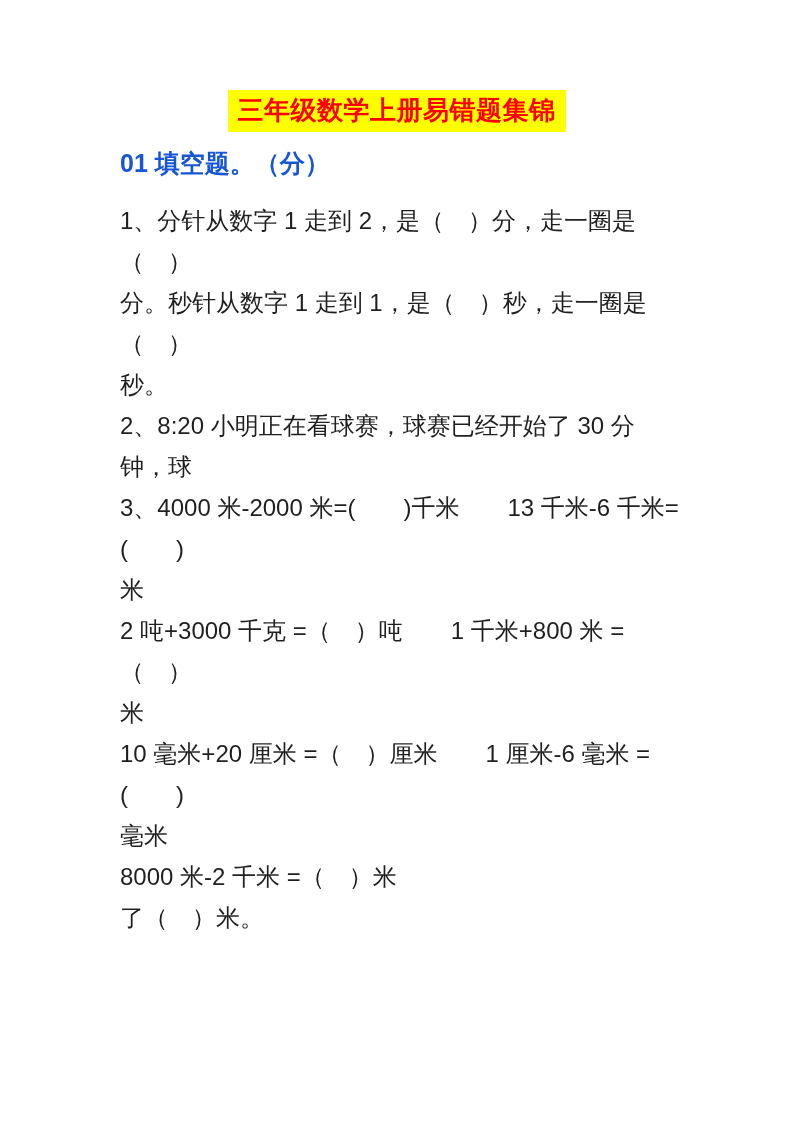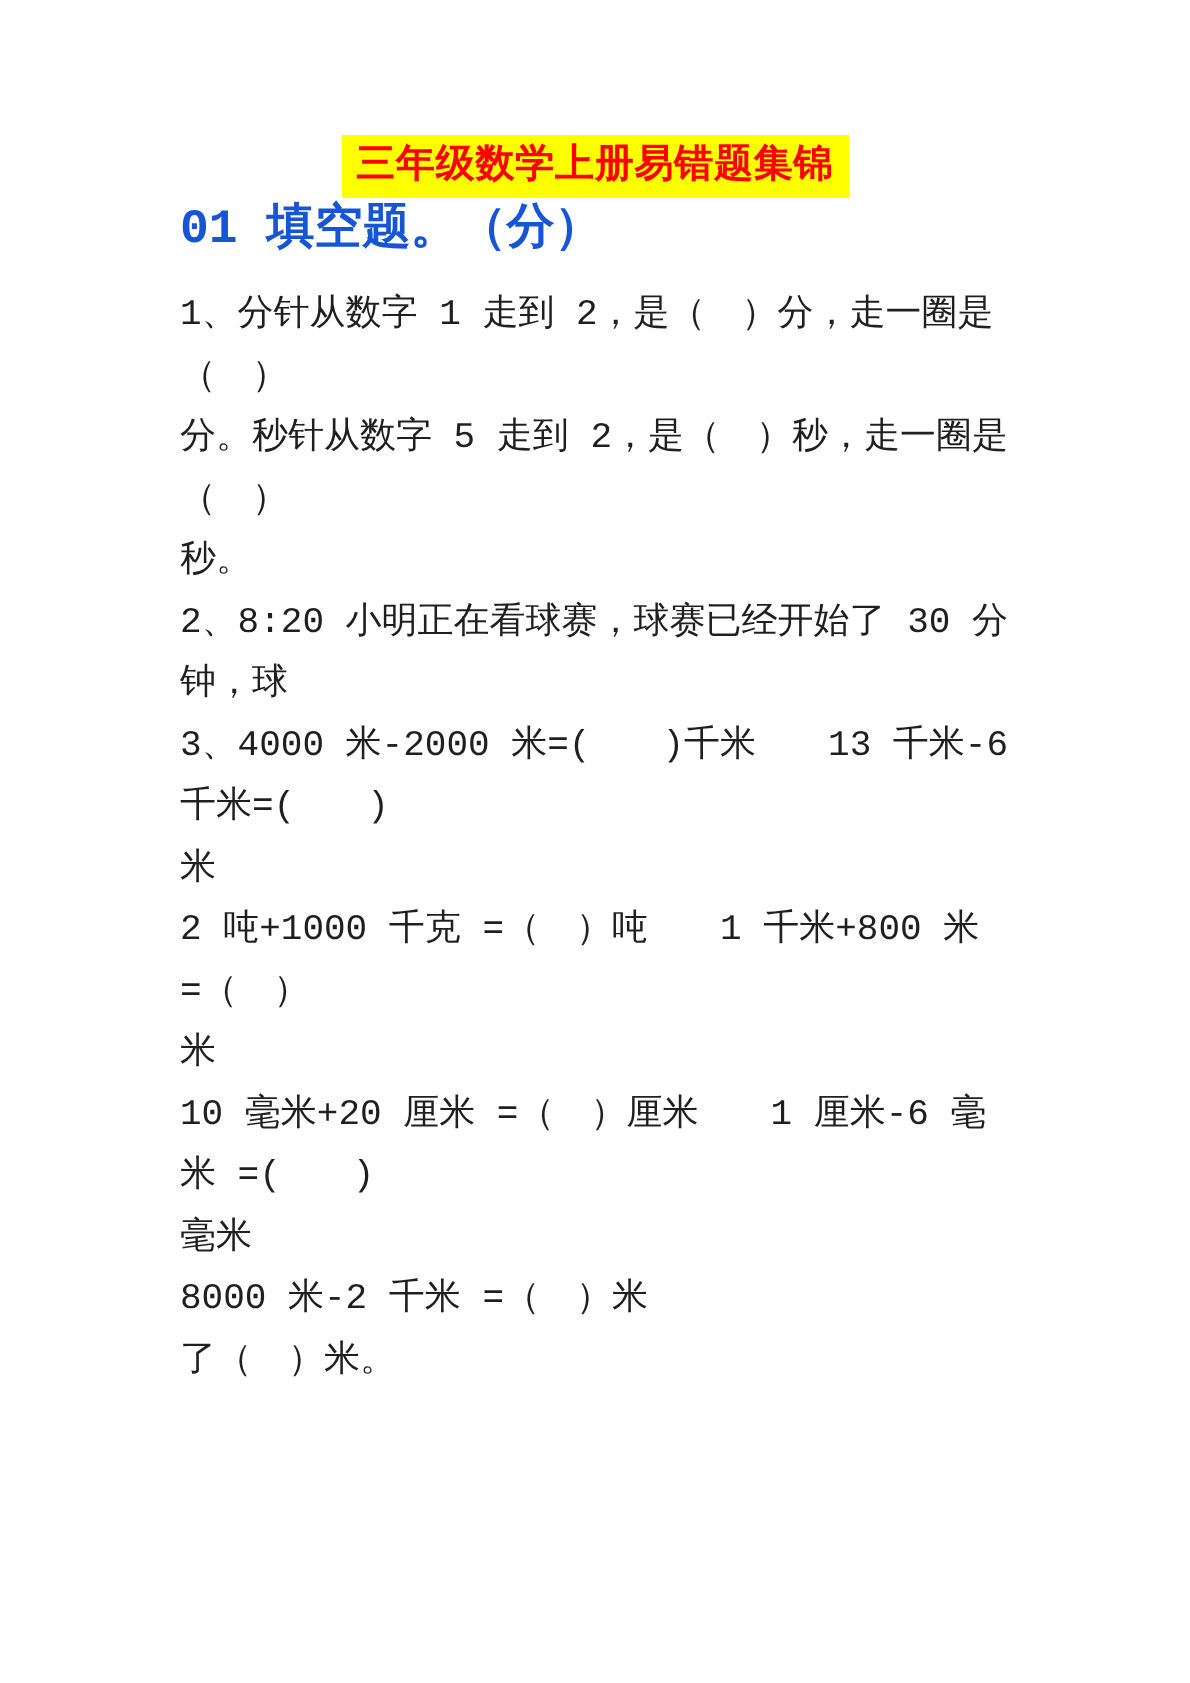--- a/index.html
+++ b/index.html
@@ -10,39 +10,39 @@
     --body_text:#1F1F1F;
   }
   html,body{margin:0;padding:0;}
   body{
     width:793px;height:1122px;
     background:var(--page_bg);
     font-family:"Liberation Sans","DejaVu Sans",sans-serif;
     color:var(--body_text);
     overflow:hidden;
   }
-  .page{width:793px;height:1050px;position:relative;box-sizing:border-box;font-family:Liberation Mono, monospace;}
+  .page{width:793px;height:1050px;position:relative;box-sizing:border-box;}
   .title-wrap{
     padding-top:90px;
     text-align:center;
   }
   .doc-title{
     display:inline-block;
     background:var(--title_highlight);
     color:var(--title_text);
     font-size:26px;
     font-weight:bold;
     line-height:1.25;
     padding:4px 10px 5px 10px;
     letter-spacing:0.5px;
   }
   .section-heading{
-    margin:6px 0 0 120px;
+    margin:16px 0 0 120px;
     color:var(--heading_text);
-    font-size:32px;
+    font-size:25px;
     font-weight:bold;
     line-height:30px;
   }
   .questions{
     margin:22px 112px 0 120px;
     font-size:24px;
     line-height:41px;
   }
   .question{margin:0;}
   .qline{display:block;white-space:pre-wrap;}
@@ -55,32 +55,32 @@
   <div class="title-wrap">
     <span class="doc-title">三年级数学上册易错题集锦</span>
   </div>
 
   <div class="section-heading">01 填空题。（分）</div>
 
   <div class="questions">
 
     <p class="question">
       <span class="qline">1、分针从数字 1 走到 2，是（　）分，走一圈是（　）</span>
-      <span class="qline">分。秒针从数字 5 走到 2，是（　）秒，走一圈是（　）</span>
+      <span class="qline">分。秒针从数字 1 走到 1，是（　）秒，走一圈是（　）</span>
       <span class="qline">秒。</span>
     </p>
 
     <p class="question">
       <span class="qline">2、8:20 小明正在看球赛，球赛已经开始了 30 分钟，球</span>
     </p>
 
     <p class="question">
       <span class="qline">3、4000 米-2000 米=(　　)千米　　13 千米-6 千米=(　　)</span>
       <span class="qline">米</span>
-      <span class="qline">2 吨+1000 千克 =（　）吨　　1 千米+800 米 =（　）</span>
+      <span class="qline">2 吨+3000 千克 =（　）吨　　1 千米+800 米 =（　）</span>
       <span class="qline">米</span>
       <span class="qline">10 毫米+20 厘米 =（　）厘米　　1 厘米-6 毫米 =(　　)</span>
       <span class="qline">毫米</span>
       <span class="qline">8000 米-2 千米 =（　）米</span>
     </p>
 
     <p class="question">
       <span class="qline">了（　）米。</span>
     </p>
 

